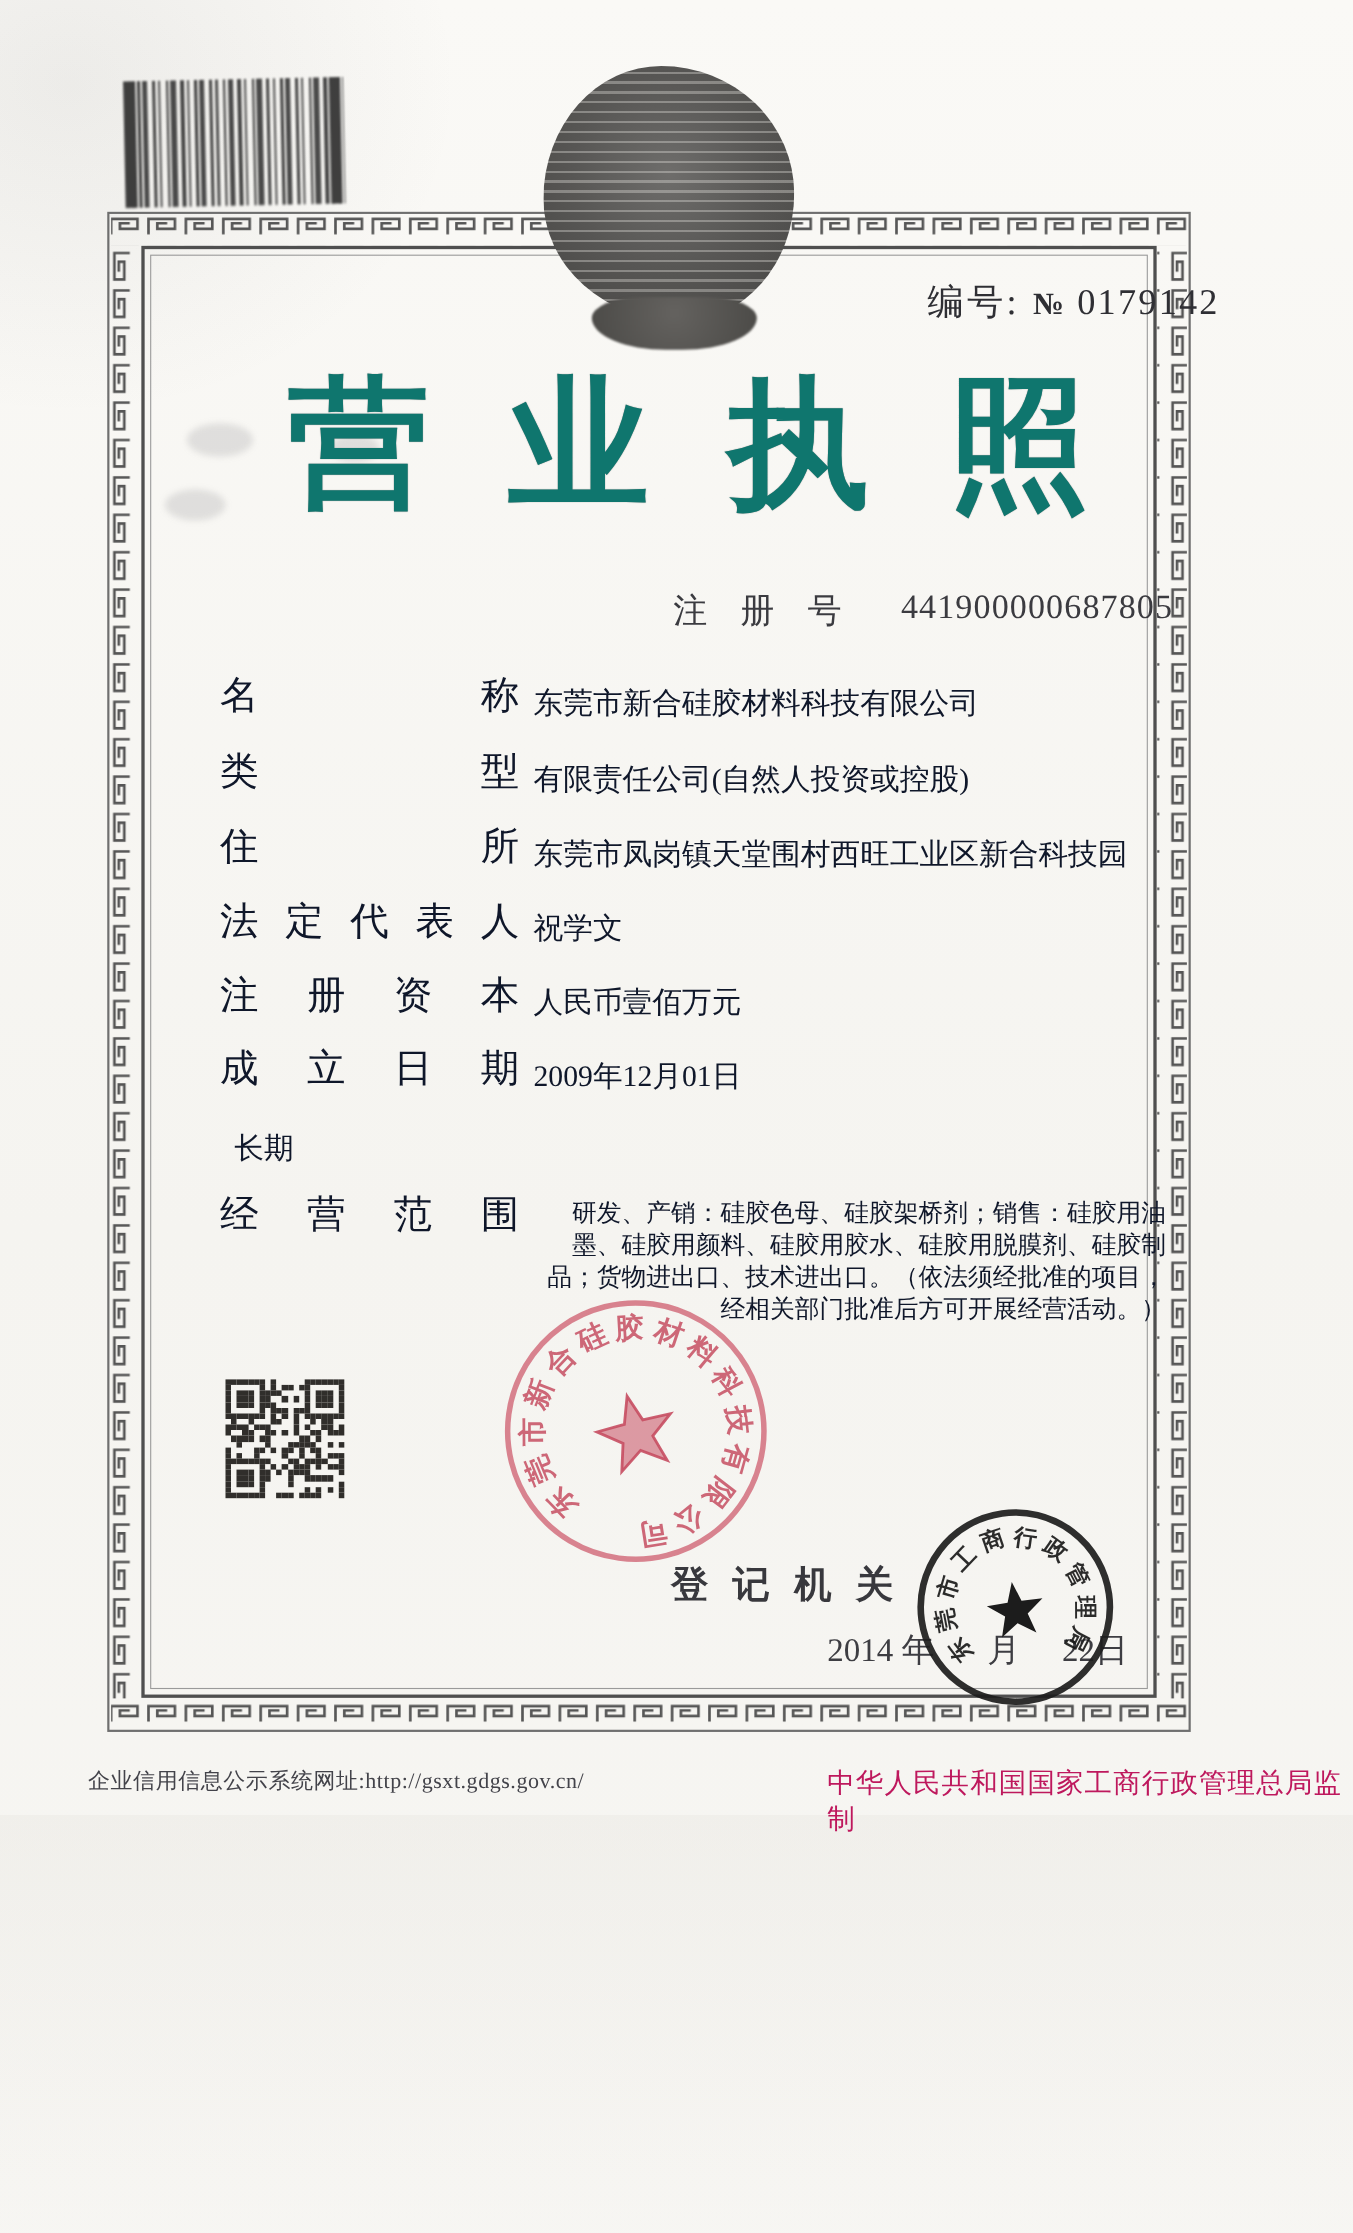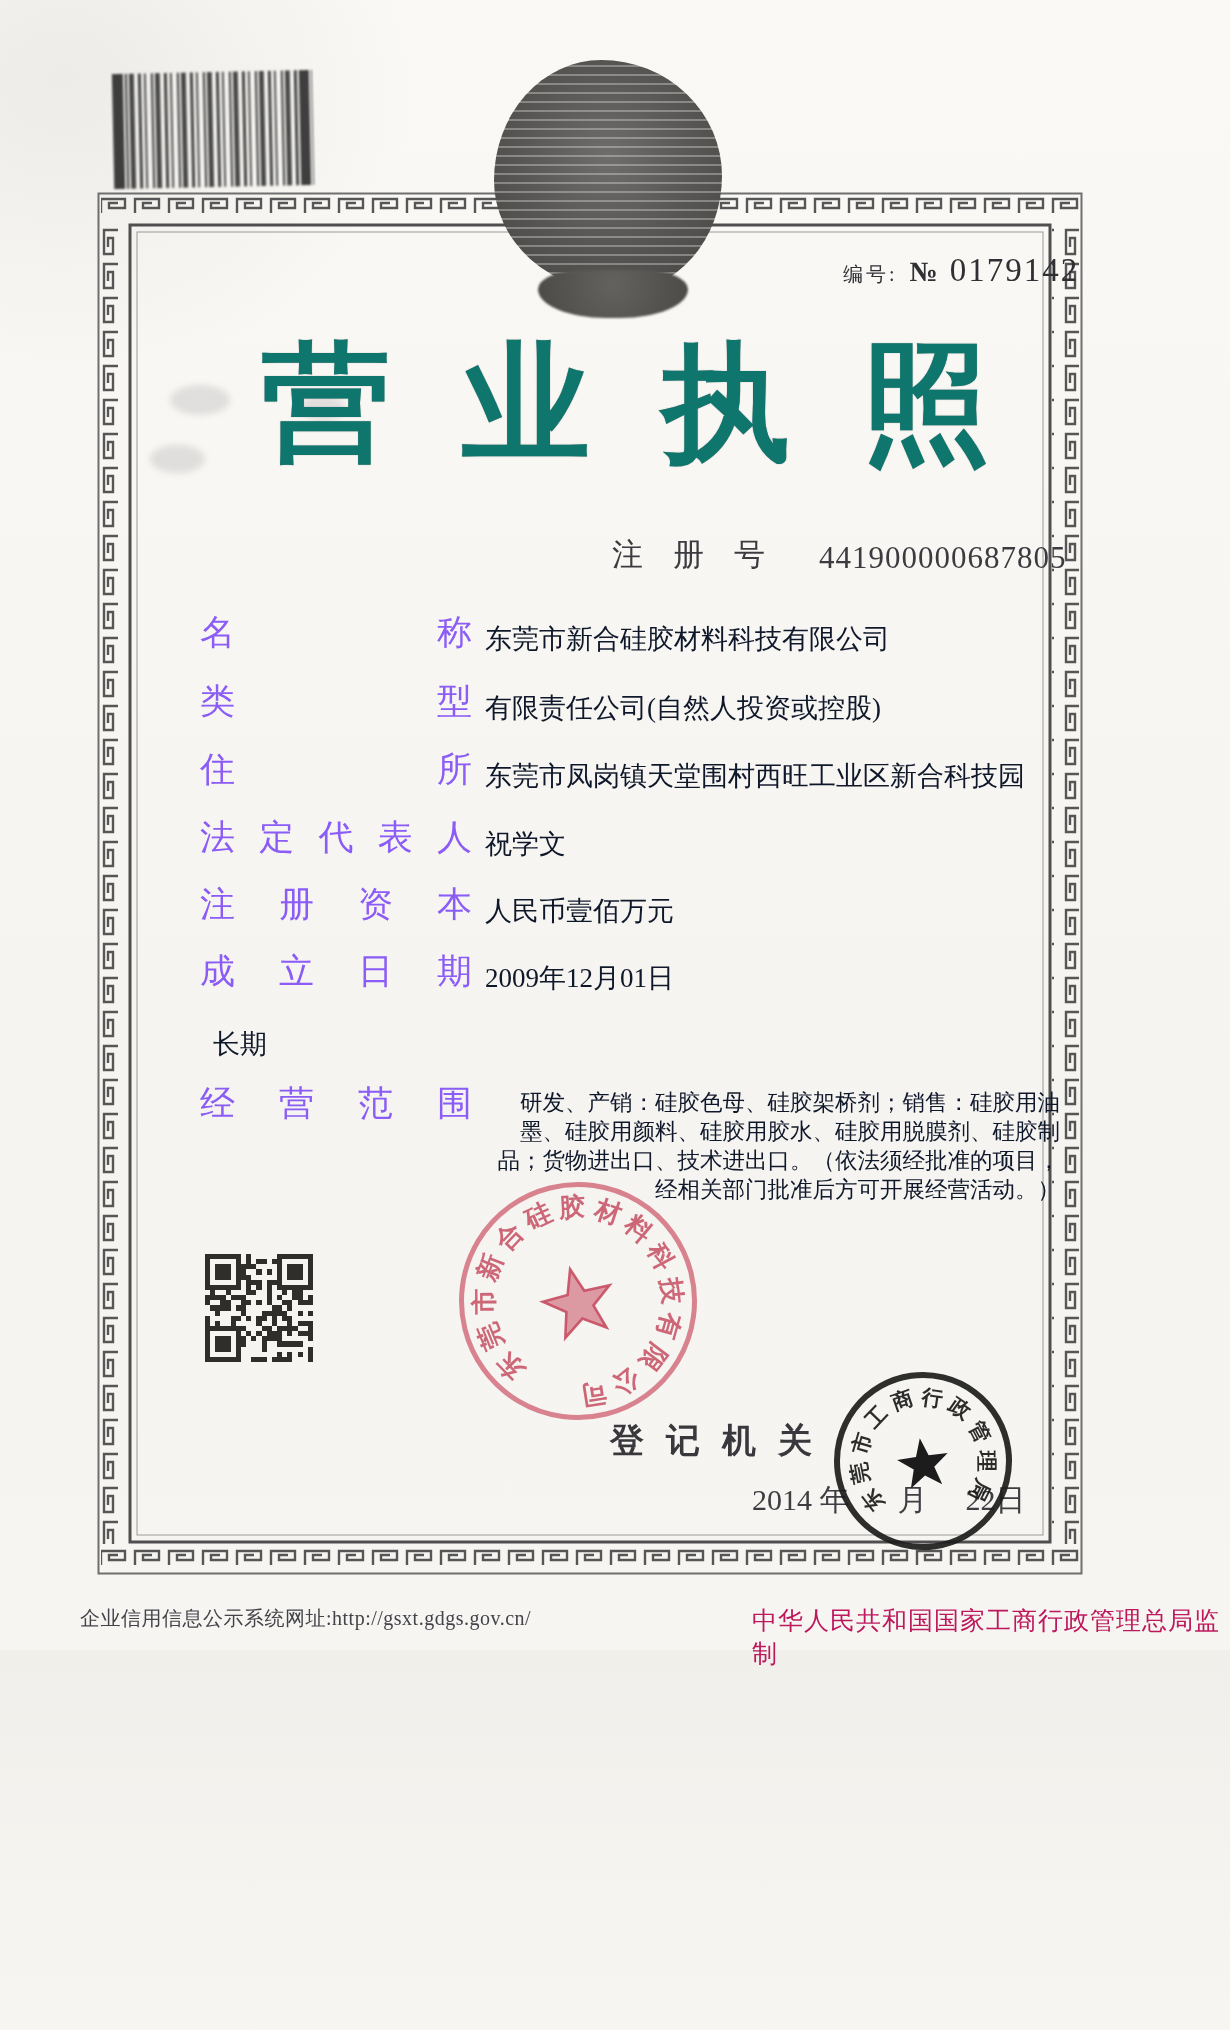--- a/index.html
+++ b/index.html
@@ -35,38 +35,38 @@
   .emblem-base{position:absolute;left:538px;top:270px;width:150px;height:48px;
     border-radius:30% 30% 45% 45%/40% 40% 60% 60%;
     background:radial-gradient(circle at 50% 30%,#64625f,#4a4946);filter:blur(1px);z-index:3;}
 
   
   .frame-svg{position:absolute;left:97px;top:192px;z-index:1;}
 
   
   .serial{position:absolute;left:843px;top:252px;display:flex;align-items:baseline;gap:12px;
     color:#2f2f34;z-index:4;}
-  .serial .lbl{font-size:20px;letter-spacing:3px;}
+  .serial .lbl{font-size:33px;letter-spacing:3px;}
   .serial .mark{font-size:28px;font-weight:bold;}
   .serial .num{font-size:33px;font-family:Liberation Serif, serif;letter-spacing:2px;}
 
   
   .doc-title{position:absolute;left:262px;top:318px;
     font-family:Liberation Mono, monospace;font-weight:bold;
     font-size:128px;letter-spacing:72px;color:#0f766e;white-space:nowrap;
     text-shadow:0 0 1px rgba(60,60,60,0.6);z-index:4;}
 
   
-  .regno{position:absolute;left:612px;top:534px;display:flex;align-items:flex-end;gap:24px;z-index:4;}
+  .regno{position:absolute;left:612px;top:534px;display:flex;align-items:flex-start;gap:24px;z-index:4;}
   .regno .lbl{font-size:31px;letter-spacing:30px;color:#3b3b40;}
   .regno .val{font-size:31px;letter-spacing:1px;color:#3b3b40;}
 
   
   .row{position:absolute;left:200px;display:flex;align-items:flex-start;z-index:4;}
-  .row .lbl{display:inline-block;width:272px;font-size:35px;color:#8b5cf6;
+  .row .lbl{display:inline-block;width:272px;font-size:35px;color:#0f172a;
     text-align:justify;text-align-last:justify;text-justify:inter-ideograph;line-height:1.1;}
   .row .val{margin-left:13px;padding-top:7px;font-size:27px;color:#0f172a;white-space:nowrap;}
   .row .val.long{white-space:normal;width:575px;font-size:22.5px;line-height:29px;padding-top:3px;text-align:right;}
 
   
   .registrar{position:absolute;left:610px;top:1418px;font-size:34px;letter-spacing:22px;
     color:#38383d;font-weight:600;z-index:4;}
   .issue-date{position:absolute;left:752px;top:1480px;font-size:30px;color:#3d3d42;z-index:4;display:flex;gap:20px;}
   .issue-date .p1{margin-right:28px;} .issue-date .p2{margin-right:18px;}
 

